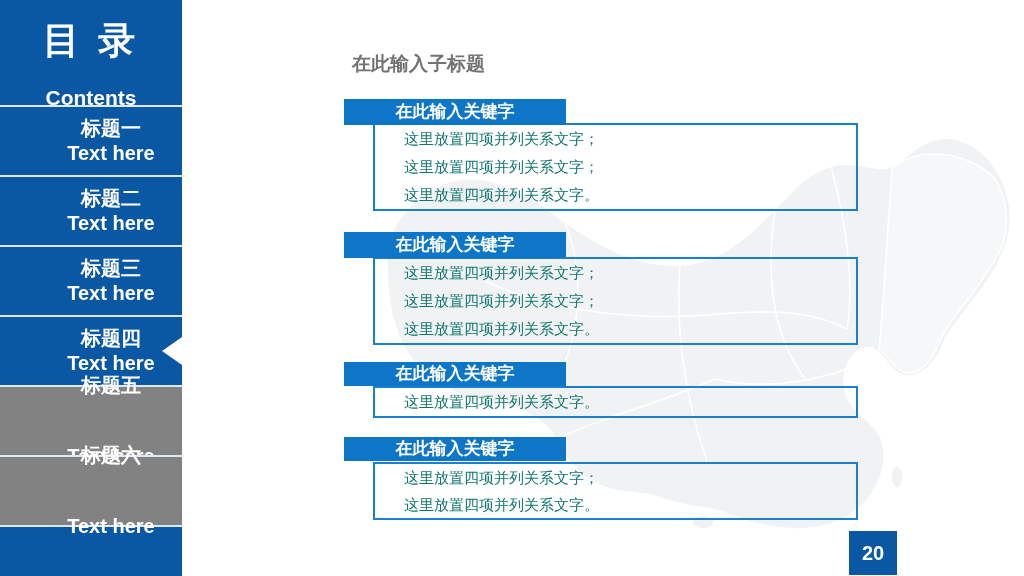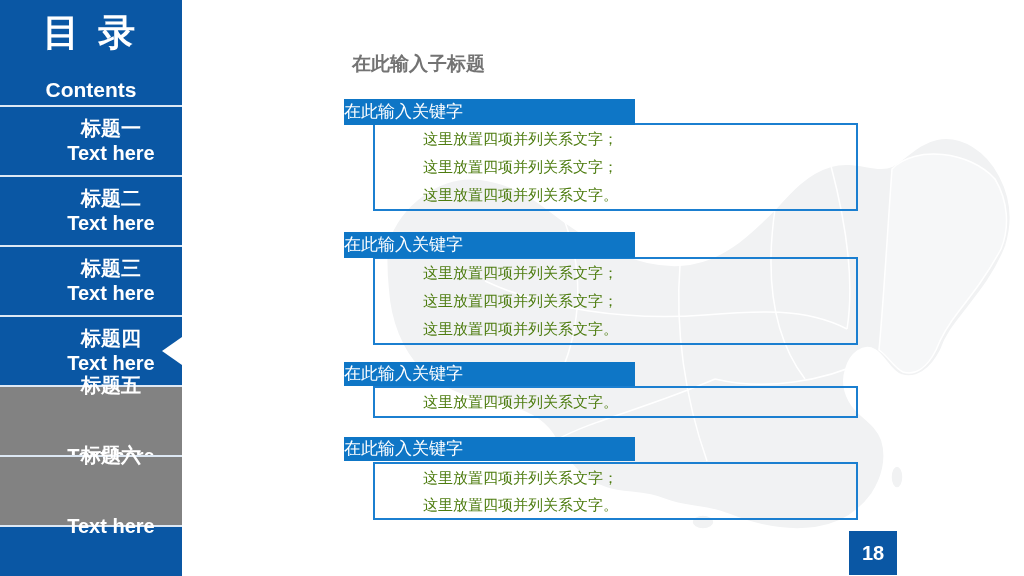--- a/index.html
+++ b/index.html
@@ -7,46 +7,46 @@
   body { font-family:"Liberation Sans", sans-serif; }
 
   .slide { position:relative; width:1024px; height:576px; background:#ffffff; overflow:hidden; }
 
   
   .bg-map { position:absolute; left:385px; top:78px; width:630px; height:452px; z-index:0; }
 
   
   .sidebar { position:absolute; left:0; top:0; width:182px; height:576px; background:#0a57a4; z-index:2; display:flex; flex-direction:column; }
   .toc-head { height:105px; text-align:center; color:#ffffff; flex:none; }
-  .toc-title { font-size:37px; font-weight:bold; letter-spacing:4px; padding-top:8px; }
+  .toc-title { font-size:37px; font-weight:bold; letter-spacing:4px; padding-top:16px; }
   .toc-sub { font-size:21px; font-weight:bold; margin-top:20px; }
   .toc-item { position:relative; height:70px; border-top:2px solid #dde8f4; display:flex; flex-direction:column; align-items:center; justify-content:center; color:#ffffff; flex:none;padding-left:40px; }
   .toc-item .t1, .toc-item .t2 { font-size:20px; font-weight:bold; line-height:25px; white-space:nowrap; }
   .toc-item.gray { background:#828282;gap:46px; }
   .toc-item.active .arrow { position:absolute; right:0; top:50%; margin-top:-14px; width:0; height:0;
       border-top:14px solid transparent; border-bottom:14px solid transparent; border-right:20px solid #ffffff; }
   .toc-foot { flex:1; border-top:2px solid #dde8f4; background:#0a57a4; }
 
   
   .content { position:absolute; inset:0; z-index:1; }
   .subtitle { position:absolute; left:352px; top:51px; font-size:19px; font-weight:bold; color:#737373; }
 
-  .bar { position:absolute; left:344px; width:291px; background:#0e76c6; color:#ffffff;
-         font-weight:normal; font-size:17px; z-index:3; }
+  .bar { position:absolute; left:344px; width:222px; background:#0e76c6; color:#ffffff;
+         font-weight:bold; font-size:17px; text-align:center; z-index:3; }
   .bar.b1 { top:99px;  height:26px; line-height:26px; }
   .bar.b2 { top:232px; height:26px; line-height:26px; }
   .bar.b3 { top:362px; height:24px; line-height:24px; }
   .bar.b4 { top:437px; height:24px; line-height:24px; }
 
   .box { position:absolute; left:373px; width:485px; border:2px solid #1b7fd0; background:transparent; z-index:2; overflow:hidden; }
   .box.x1 { top:123px; height:88px; }
   .box.x2 { top:257px; height:88px; }
   .box.x3 { top:386px; height:32px; }
   .box.x4 { top:462px; height:58px; }
-  .box p { padding-left:48px; font-size:15px; color:#4d7c0f; line-height:28px; white-space:nowrap; }
+  .box p { padding-left:29px; font-size:15px; color:#0f766e; line-height:28px; white-space:nowrap; }
   .box.x4 p { line-height:27px; }
 
   .page-num { position:absolute; left:849px; top:531px; width:48px; height:44px; background:#0a57a4;
               color:#ffffff; font-size:20px; font-weight:bold; display:flex; align-items:center; justify-content:center; z-index:2; }
 </style>
 </head>
 <body>
 
 <div class="slide">
 
@@ -129,16 +129,16 @@
     <div class="box x3">
       <p>这里放置四项并列关系文字。</p>
     </div>
 
     <div class="bar b4">在此输入关键字</div>
     <div class="box x4">
       <p>这里放置四项并列关系文字；</p>
       <p>这里放置四项并列关系文字。</p>
     </div>
 
-    <div class="page-num">18</div>
+    <div class="page-num">20</div>
   </div>
 
 </div>
 
 </body></html>

